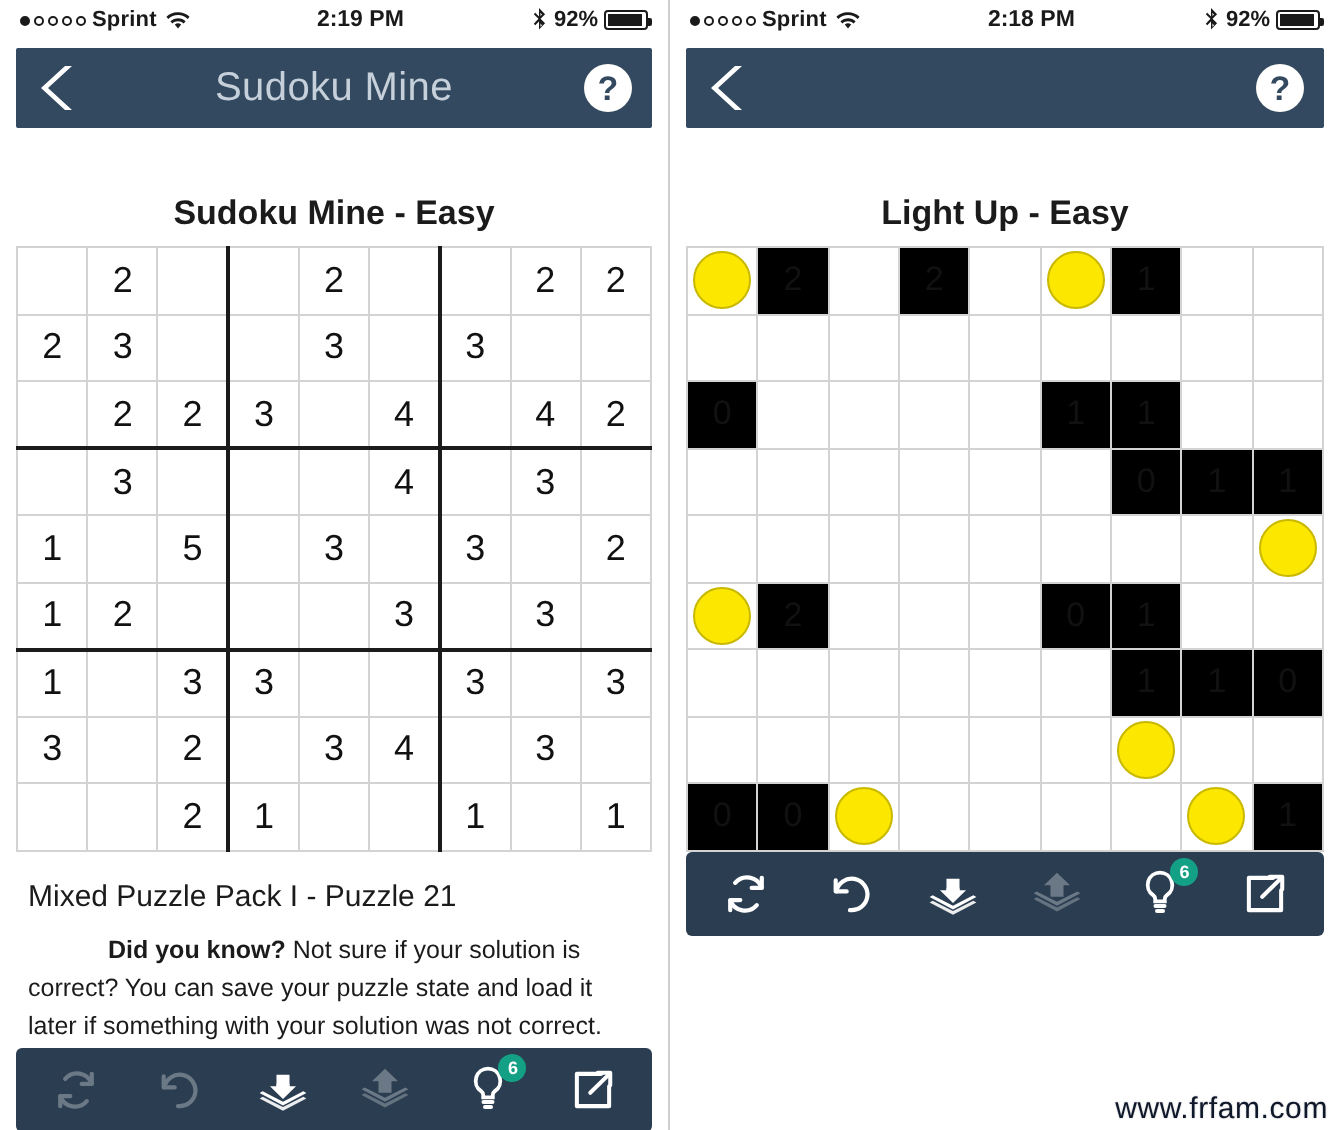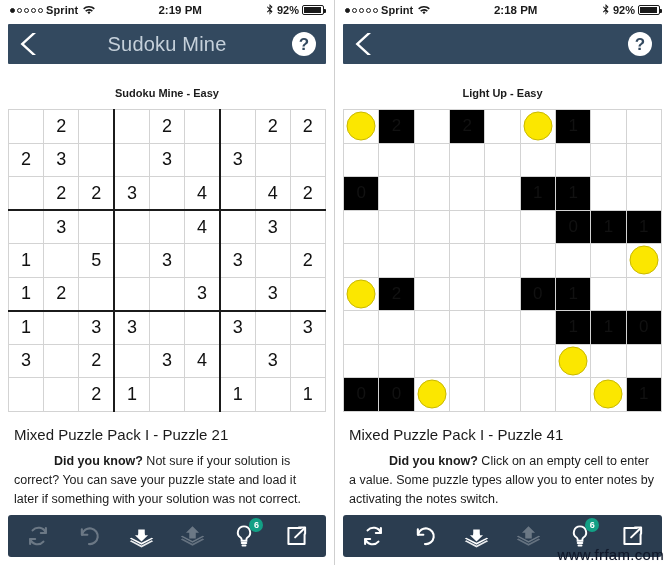--- a/index.html
+++ b/index.html
@@ -43,21 +43,21 @@
     position:relative;box-sizing:border-box;padding:1px;
   }
   .batt i{display:block;height:100%;width:92%;background:#1a1a1a;}
   .batt:after{
     content:"";position:absolute;right:-3px;top:3px;width:2px;height:4px;
     background:#1a1a1a;border-radius:0 1px 1px 0;
   }
 
   
   .navbar{
-    margin:4px 8px 12px 8px;
+    margin:4px 8px 0 8px;
     height:40px;flex:0 0 40px;
     background:#33495f;
     display:flex;align-items:center;
     position:relative;
     border-radius:1px;
   }
   .navback{
     width:42px;height:40px;display:flex;align-items:center;justify-content:center;
     cursor:pointer;
   }
@@ -72,21 +72,21 @@
     background:#ffffff;color:#33495f;
     display:flex;align-items:center;justify-content:center;
     font-size:17px;font-weight:bold;line-height:1;
     cursor:pointer;
   }
 
   
   .subtitle{
     height:33px;flex:0 0 33px;
     display:flex;align-items:center;justify-content:center;
-    font-size:11px;font-weight:bold;color:#1b1b1b;
+    font-size:17px;font-weight:bold;color:#1b1b1b;margin-top:26px;
   }
 
   
   .gridwrap{flex:0 0 auto;padding:0 8px;}
   table.grid{
     width:100%;border-collapse:collapse;table-layout:fixed;
     background:#ffffff;
   }
   table.grid td{
     height:33.5px;
@@ -528,24 +528,20 @@
               <td></td>
               <td></td>
               <td>
                 <span class="bulb"></span>
               </td>
               <td class="black">1</td>
             </tr>
           </tbody>
         </table>
       </div>
-      <div class="info">
-        <div class="packline">Mixed Puzzle Pack I - Puzzle 41</div>
-        <div class="didyou"><b>Did you know?</b><span> Click on an empty cell to enter a value. Some puzzle types allow you to enter notes by activating the notes switch.</span></div>
-      </div>
       <div class="toolbar">
         <div class="tbtn">
           <span style="display: flex; align-items: center;">
             <svg width="22" height="22" viewBox="0 0 24 24" fill="none" stroke="#ffffff" stroke-width="2.3" stroke-linecap="round" stroke-linejoin="round">
               <path d="M20.5 8.5a8.5 8.5 0 00-14.4-2.6"></path>
               <polyline points="20.6,3.2 20.6,8.7 15.1,8.7"></polyline>
               <path d="M3.5 15.5a8.5 8.5 0 0014.4 2.6"></path>
               <polyline points="3.4,20.8 3.4,15.3 8.9,15.3"></polyline>
             </svg>
           </span>

